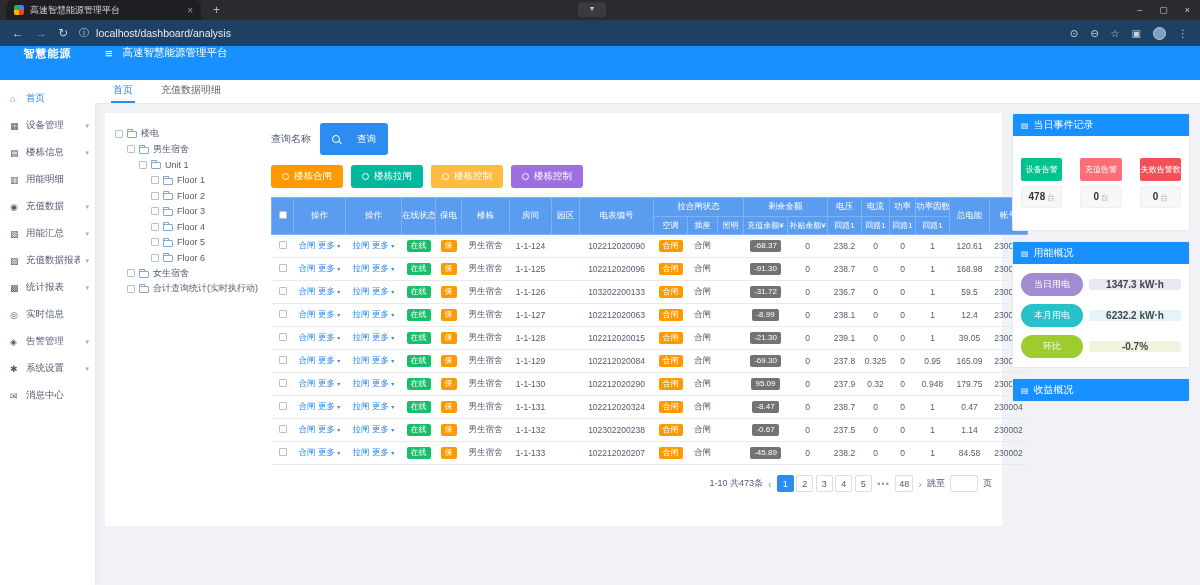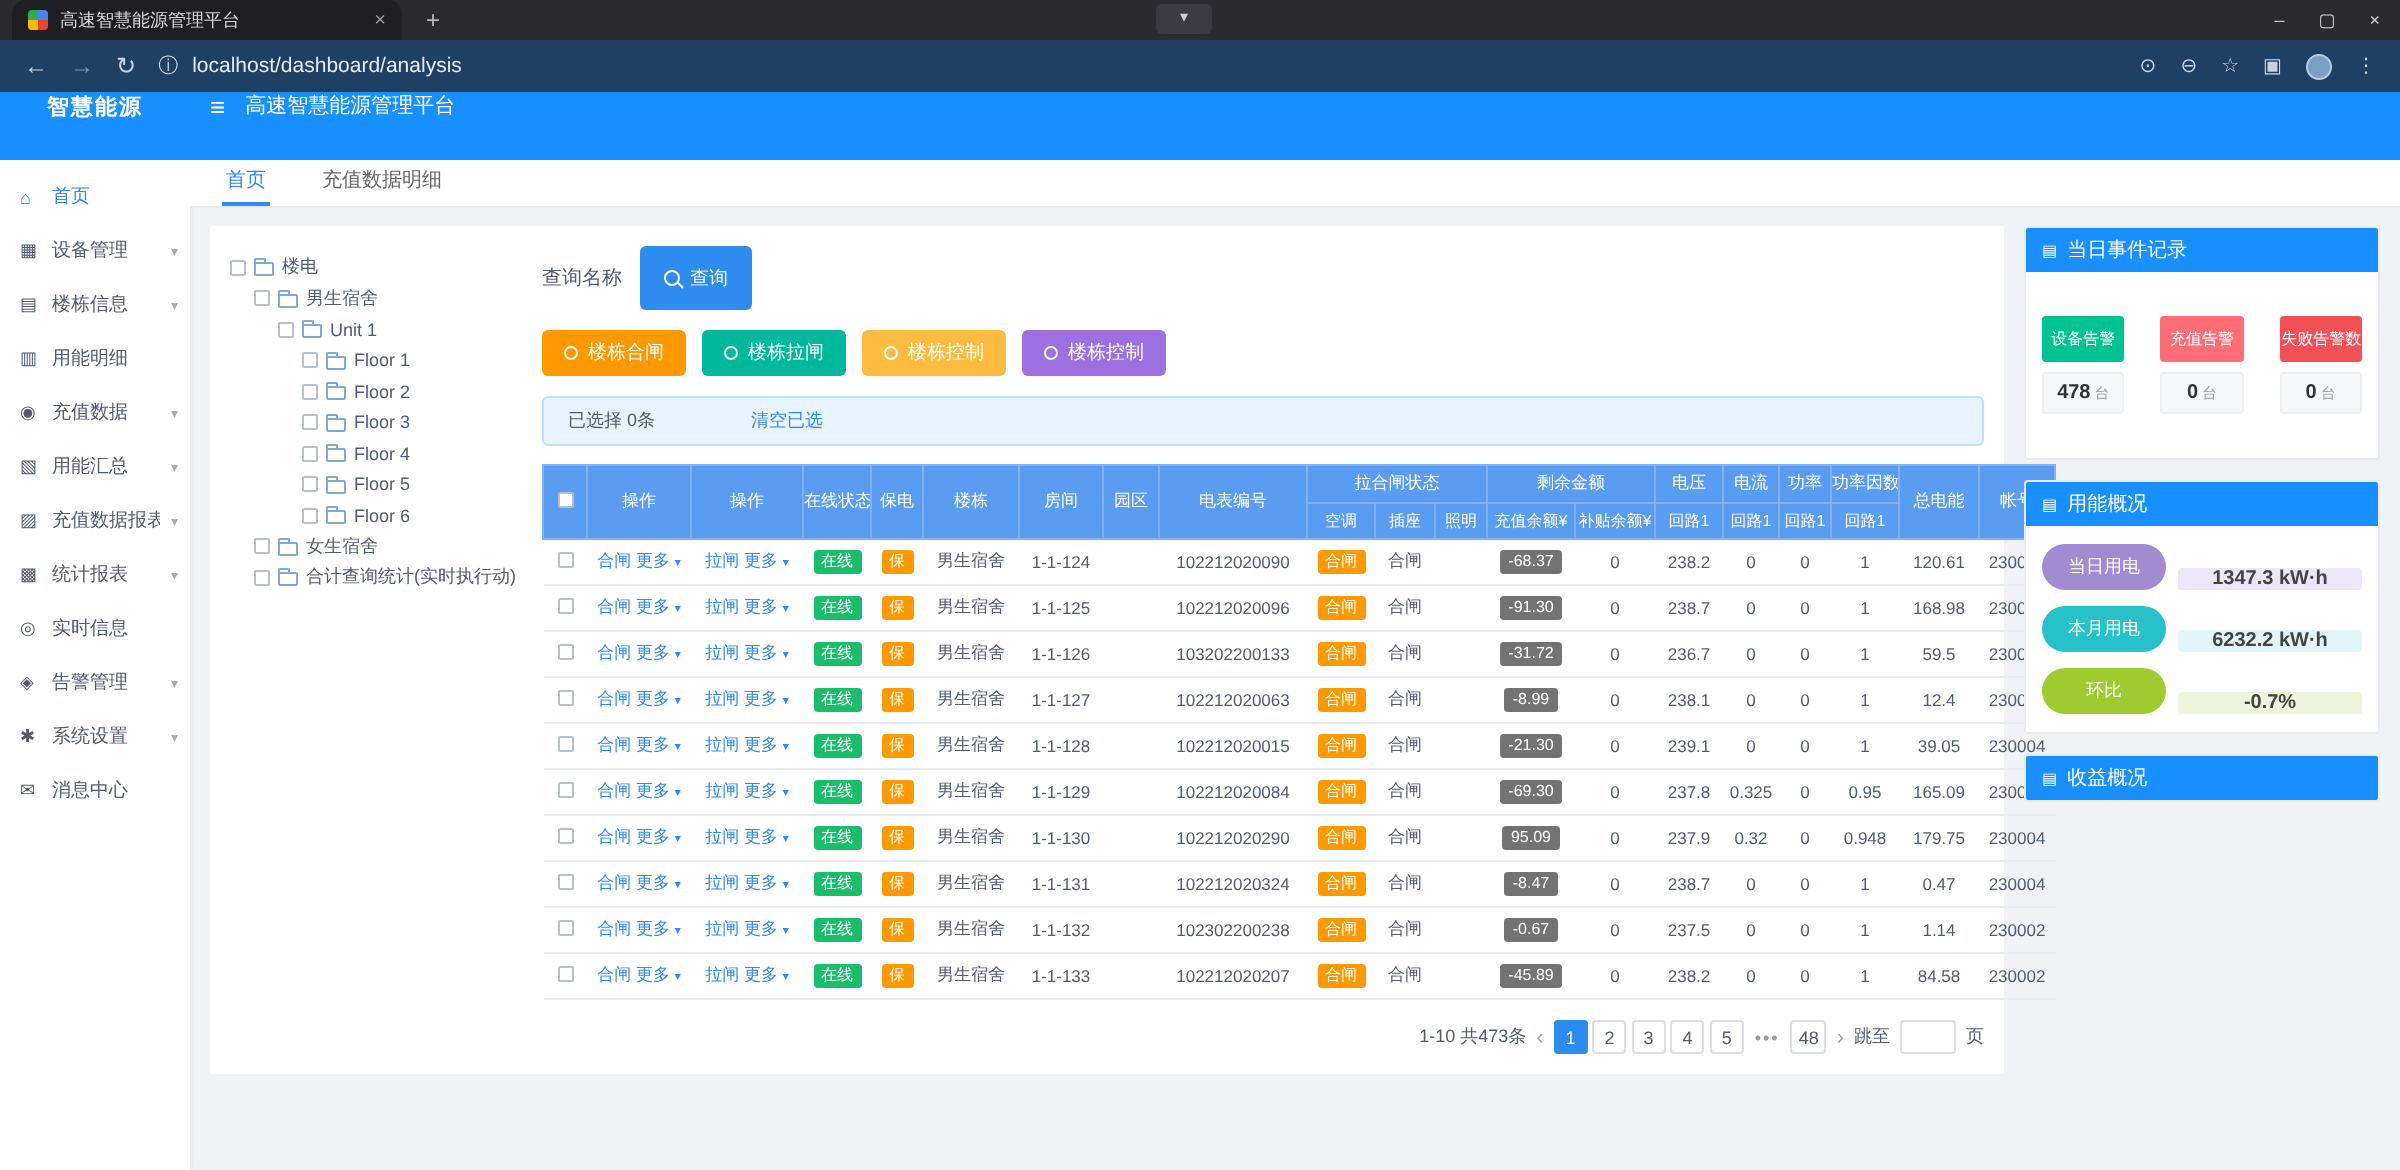--- a/index.html
+++ b/index.html
@@ -62,21 +62,21 @@
   .cb{display:inline-block;width:8px;height:8px;border:1px solid #b8bfc6;border-radius:1px;background:#fff;flex:none}
   .folder{width:10px;height:7px;border:1px solid #85a9cd;border-radius:1px;position:relative;flex:none;margin-top:2px}
   .folder::before{content:"";position:absolute;top:-3px;left:-1px;width:4px;height:2px;border:1px solid #85a9cd;border-bottom:none;border-radius:1px 1px 0 0}
 
   
   .work-area{flex:1;padding-left:10px;display:flex;flex-direction:column;min-width:0}
   .search-row{display:flex;align-items:center;gap:9px}
   .search-label{font-size:10px;color:#515a6e}
   .search-input{width:152px;height:23px;border:1px solid #dcdee2;border-radius:3px;padding:0 7px;font-size:9px;color:#515a6e;outline:none}
   .search-input::placeholder{color:#c0c4cc}
-  .btn-search{height:32px;background:#2d8cf0;color:#fff;border:none;border-radius:3px;padding:16px 12px;font-size:9.5px;display:flex;align-items:center;gap:5px}
+  .btn-search{height:32px;background:#2d8cf0;color:#fff;border:none;border-radius:3px;padding:16px 12px;font-size:9.5px;display:flex;align-items:center;gap:17px}
   .btn-search .mag{border-color:#fff}
   .btn-row{display:flex;gap:8px;margin-top:10px}
   .action-btn{height:23px;border:none;border-radius:3px;color:#fff;font-size:9.5px;padding:0 11px;display:flex;align-items:center;gap:5px}
   .plug{width:7px;height:7px;border:1px solid rgba(255,255,255,.95);border-radius:50%;flex:none}
   .select-bar{margin-top:10px;background:#e8f4ff;border:1px solid #bfe0ff;border-radius:3px;height:25px;display:flex;align-items:center;gap:48px;padding:0 12px;font-size:9px;color:#515a6e;flex:none}
   .clear-link{color:#2d8cf0}
 
   
   .table-wrap{margin-top:9px}
   table{width:100%;border-collapse:collapse;table-layout:fixed}
@@ -102,21 +102,21 @@
   .right-panel{width:178px;flex:none;display:flex;flex-direction:column;gap:10px}
   .panel-card{background:#fff;border:1px solid #e8eaec;border-radius:2px;overflow:hidden}
   .panel-header{background:#1890ff;color:#fff;font-size:10px;padding:4px 8px;display:flex;align-items:center;gap:5px}
   .hicon{font-size:8px}
   .events-body{display:flex;gap:18px;padding:22px 8px}
   .event-card{flex:1;text-align:center;min-width:0}
   .event-top{color:#fff;font-size:8px;padding:6px 1px;border-radius:2px;white-space:nowrap;overflow:hidden}
   .event-val{margin-top:5px;background:#f6f7f9;border:1px solid #eef0f3;padding:4px 0;font-size:10px;color:#333;font-weight:bold;border-radius:2px}
   .event-unit{font-size:7.5px;color:#98a0aa;font-weight:normal;margin-left:2px}
   .rows-body{padding:9px 8px;display:flex;flex-direction:column;gap:8px}
-  .metric-row{display:flex;align-items:flex-end;gap:6px}
+  .metric-row{display:flex;align-items:center;gap:6px}
   .metric-pill{min-width:62px;text-align:center;color:#fff;font-size:9px;padding:5px 6px;border-radius:12px;white-space:nowrap}
   .metric-val{flex:1;display:flex;align-items:center;justify-content:center;font-size:10px;color:#444;border-radius:2px;font-weight:bold}
 </style>
 </head>
 <body>
 
 <div class="screen" data-interactable="false">
 
   <div class="tab-strip" data-interactable="false">
     <div class="tab" data-interactable="true">
@@ -308,24 +308,20 @@
                 <button class="action-btn" data-interactable="true" style="background: rgb(253, 188, 64);">
                   <span class="plug" data-interactable="false"></span>
                   <span data-interactable="false">楼栋控制</span>
                 </button>
                 <button class="action-btn" data-interactable="true" style="background: rgb(157, 111, 224);">
                   <span class="plug" data-interactable="false"></span>
                   <span data-interactable="false">楼栋控制</span>
                 </button>
               </div>
 
-            <div class="select-bar" data-interactable="false">
-              <span data-interactable="false">已选择 0条</span>
-              <span class="clear-link" data-interactable="true">清空已选</span>
-            </div>
 
             <div class="table-wrap" data-interactable="false">
               <table id="dataTable" data-interactable="false">
                   <colgroup data-interactable="false">
                     <col style="width: 22px;">
                     <col style="width: 52px;">
                     <col style="width: 56px;">
                     <col style="width: 34px;">
                     <col style="width: 26px;">
                     <col style="width: 48px;">

